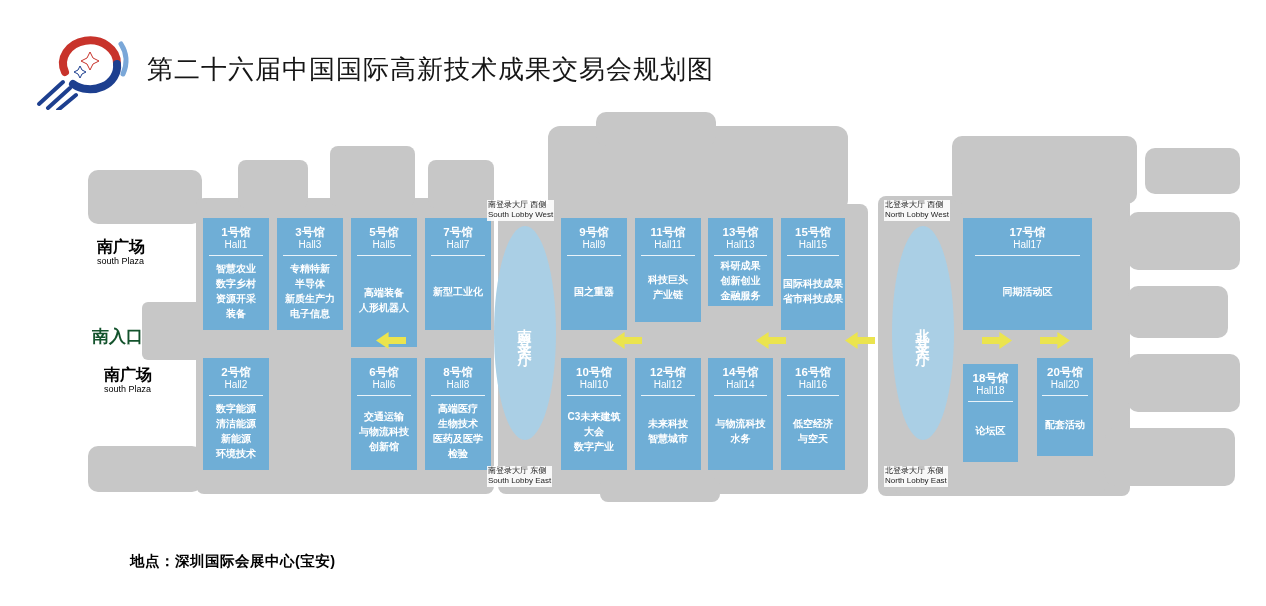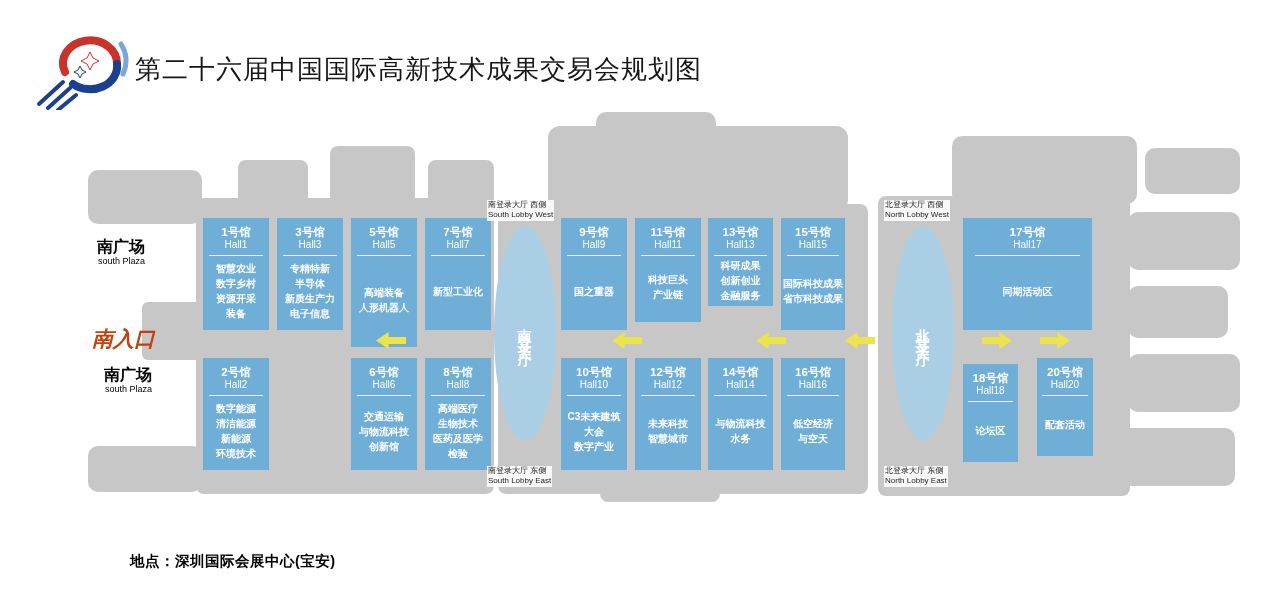--- a/index.html
+++ b/index.html
@@ -1,40 +1,40 @@
 <!DOCTYPE html>
 <html><head>
 <meta charset="utf-8">
 <style>
   * { margin:0; padding:0; box-sizing:border-box; }
   html,body { background:#ffffff; }
   body { font-family:"Liberation Sans","DejaVu Sans",sans-serif; }
   .stage { position:relative; width:1266px; height:606px; background:#fff; overflow:hidden; }
   .abs { position:absolute; }
 
-  .title { font-family:"Liberation Serif","DejaVu Serif",serif; font-size:26px; color:#161616; letter-spacing:1px; font-weight:500; }
+  .title { font-family:"Liberation Serif","DejaVu Serif",serif; font-size:26px; color:#161616; letter-spacing:1px; font-weight:500;margin-left:12px; }
 
   .silhouette { z-index:0; }
 
   .hall { position:absolute; background:#6FAED6; color:#fff; display:flex; flex-direction:column; text-align:center; padding-top:7px; z-index:3; }
   .hall-no { font-size:11.5px; font-weight:bold; line-height:1.25; }
   .hall-code { font-size:10px; line-height:1.2; }
   .hall-sep { width:82%; margin:4px auto 0; border-top:1px solid rgba(255,255,255,0.85); }
   .hall-desc-wrap { flex:1; display:flex; align-items:center; justify-content:center; padding:2px 1px 6px; }
   .hall-desc { font-size:10px; font-weight:bold; line-height:1.5; white-space:pre-line; }
 
   .lobby { position:absolute; width:62px; height:214px; background:#AACFE5; border-radius:50%; display:flex; align-items:center; justify-content:center; z-index:3; }
   .lobby-label { writing-mode:vertical-rl; font-size:14px; font-weight:bold; color:#fff; letter-spacing:6px; }
 
   .note { position:absolute; font-size:8px; line-height:1.3; color:#1d1d1d; z-index:4; background:rgba(255,255,255,0.88); padding:0 1px; white-space:nowrap; }
 
-  .plaza { position:absolute; z-index:4;text-align:right; }
+  .plaza { position:absolute; z-index:4; }
   .plaza-zh { font-size:16px; font-weight:bold; color:#000; line-height:1.15; }
   .plaza-en { font-size:9px; color:#000; }
-  .entrance { position:absolute; font-size:21px; font-weight:bold; color:#c2410c; z-index:4;font-style:italic; }
+  .entrance { position:absolute; font-size:17px; font-weight:bold; color:#14532d; z-index:4; }
 
   .arrow { position:absolute; width:30px; height:17px; background:#EBE44E; z-index:4; }
   .arrow.left  { clip-path:polygon(0 50%, 42% 0, 42% 30%, 100% 30%, 100% 70%, 42% 70%, 42% 100%); }
   .arrow.right { clip-path:polygon(100% 50%, 58% 0, 58% 30%, 0 30%, 0 70%, 58% 70%, 58% 100%); }
 
   .footer-line { position:absolute; font-size:14.5px; font-weight:bold; color:#000; letter-spacing:0.5px; }
 </style>
 </head>
 <body>
 

